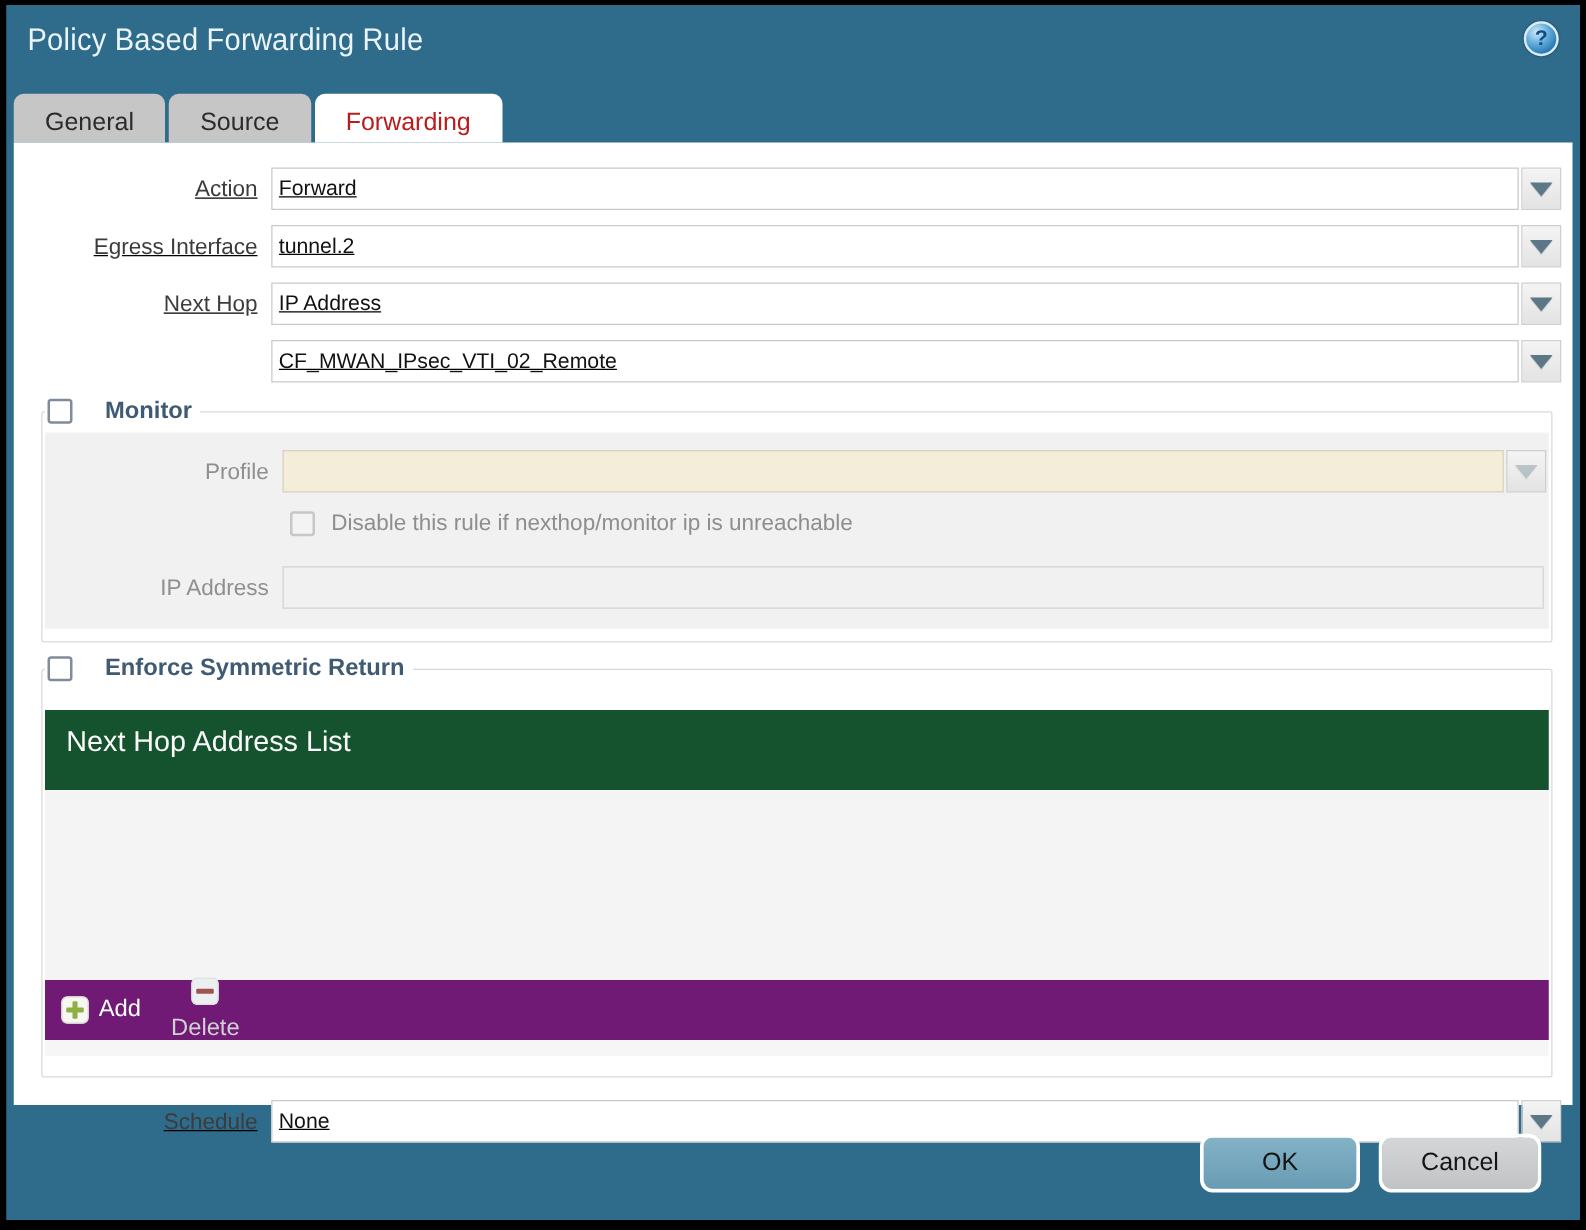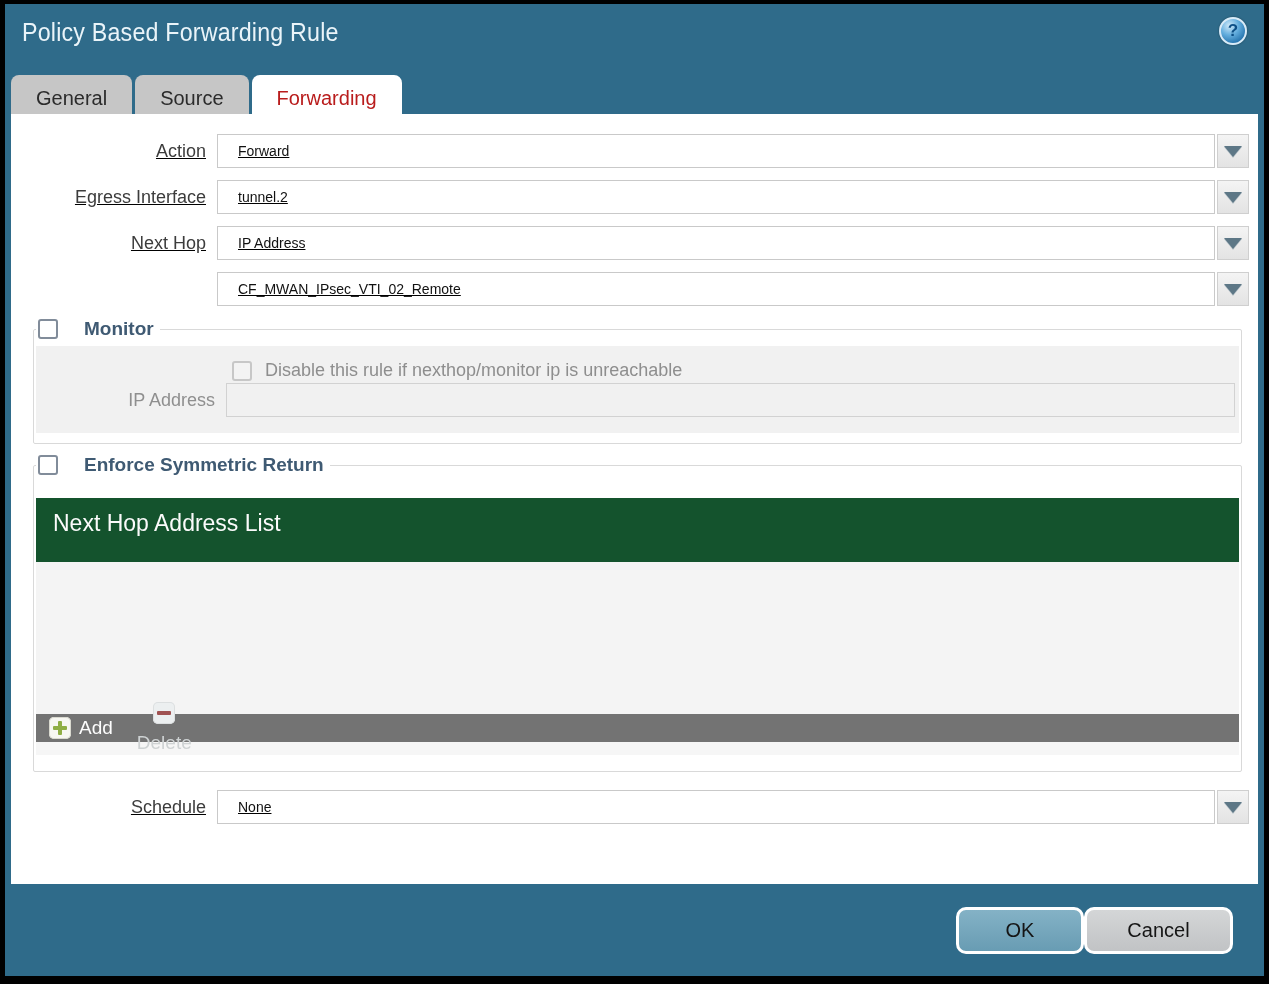--- a/index.html
+++ b/index.html
@@ -42,22 +42,22 @@
     position:relative;
   }
   .row { display:flex; align-items:center; margin:0 9px 12px 0;text-decoration:underline; }
   .lbl {
     width:206px; flex:none; text-align:right; padding-right:11px;
     font-size:18px; color:#3c3c3c; white-space:nowrap;
   }
   .field { flex:1; display:flex; align-items:center; }
   input.text {
     flex:1; height:34px; border:1px solid #c9c9c9; background:#fff;
-    font-family:"Liberation Sans", sans-serif; font-size:14px; color:#111;
-    padding:0 20px; outline:none; min-width:0;
+    font-family:"Liberation Sans", sans-serif; font-size:17px; color:#111;
+    padding:0 5px; outline:none; min-width:0;
   }
   .dd-btn {
     width:32px; height:34px; margin-left:2px; flex:none;
     background:linear-gradient(#f4f4f4,#e3e3e3);
     border:1px solid #cfcfcf; display:flex; align-items:center; justify-content:center;
     cursor:pointer;
   }
   .dd-arrow {
     width:0; height:0;
     border-left:9px solid transparent; border-right:9px solid transparent;
@@ -94,21 +94,21 @@
   .chkrow { margin-left:196px; display:flex; align-items:center; gap:13px; }
   .chkrow-label { font-size:18px; color:#8e8e8e; }
   
   .sym-table { margin-top:16px; }
   .t-header {
     background:#14532d; color:#fbfbfb; font-size:23px;
     height:64px; line-height:50px; padding-left:17px;
   }
   .t-body { height:152px; background:#f4f4f4; }
   .t-footer {
-    height:28px; background:#737373; display:flex; align-items:center;
+    height:48px; background:#701a75; display:flex; align-items:center;
     gap:24px; padding-left:13px;
   }
   .tbtn { display:flex; align-items:center; gap:8px; cursor:pointer; }
   .tbtn.disabled { cursor:default;flex-direction:column; }
   .sq-icon {
     position:relative; width:22px; height:22px; flex:none;
     background:#f7f7f2; border-radius:5px; box-shadow:inset 0 0 0 1px #d9d9cf;
   }
   .sq-icon.plus::before {
     content:""; position:absolute; left:4px; right:4px; top:9px; bottom:9px;
@@ -124,30 +124,30 @@
     background:#a05252; border-radius:1px;
   }
   .tbtn-label { font-size:19px; color:#fdfdfd; }
   .tbtn.disabled .tbtn-label { color:#ced2d3; }
   .t-strip { height:13px; background:#f6f6f6; }
   .schedule-row { margin-top:18px; }
   
   .dlg-footer {
     position:absolute; left:0; right:0; bottom:0; height:91px;
     display:flex; align-items:center; justify-content:flex-end;
-    gap:0; padding-right:31px;
+    gap:15px; padding-right:31px;
   }
   .btn {
     height:47px; border-radius:10px; border:3px solid #fff;
     font-size:20px; color:#151515; cursor:pointer;
     display:flex; align-items:center; justify-content:center;
     font-family:"Liberation Sans", sans-serif;
   }
   .btn-ok { width:128px; background:linear-gradient(#84b2c6,#689cb3); }
-  .btn-cancel { width:149px; background:linear-gradient(#d4d6d7,#c1c3c5); }
+  .btn-cancel { width:130px; background:linear-gradient(#d4d6d7,#c1c3c5); }
 </style>
 </head>
 <body>
 
 <div class="dialog">
 
   <div class="titlebar">
     <h1 class="title">Policy Based Forwarding Rule</h1>
     <div class="help">
       <span>?</span>
@@ -201,21 +201,30 @@
         </div>
       </div>
     </div>
 
     <fieldset>
       <legend>
         <span class="checkbox"></span>
         <span>Monitor</span>
       </legend>
       <div class="monitor-panel">
-        <div class="mrow chkrow" style="margin-bottom:2px;">
+        <div class="mrow">
+          <div class="mlbl">Profile</div>
+          <div class="field">
+            <input class="text beige" type="text" readonly="" disabled="" value="" style="">
+            <div class="dd-btn disabled">
+              <span class="dd-arrow"></span>
+            </div>
+          </div>
+        </div>
+        <div class="mrow chkrow" style="margin-bottom:24px;">
           <span class="checkbox disabled"></span>
           <span class="chkrow-label">Disable this rule if nexthop/monitor ip is unreachable</span>
         </div>
         <div class="mrow">
           <div class="mlbl">IP Address</div>
           <div class="field" style="padding-right:2px;">
             <input class="text gray-disabled" type="text" readonly="" disabled="" value="" style="">
           </div>
         </div>
       </div>

